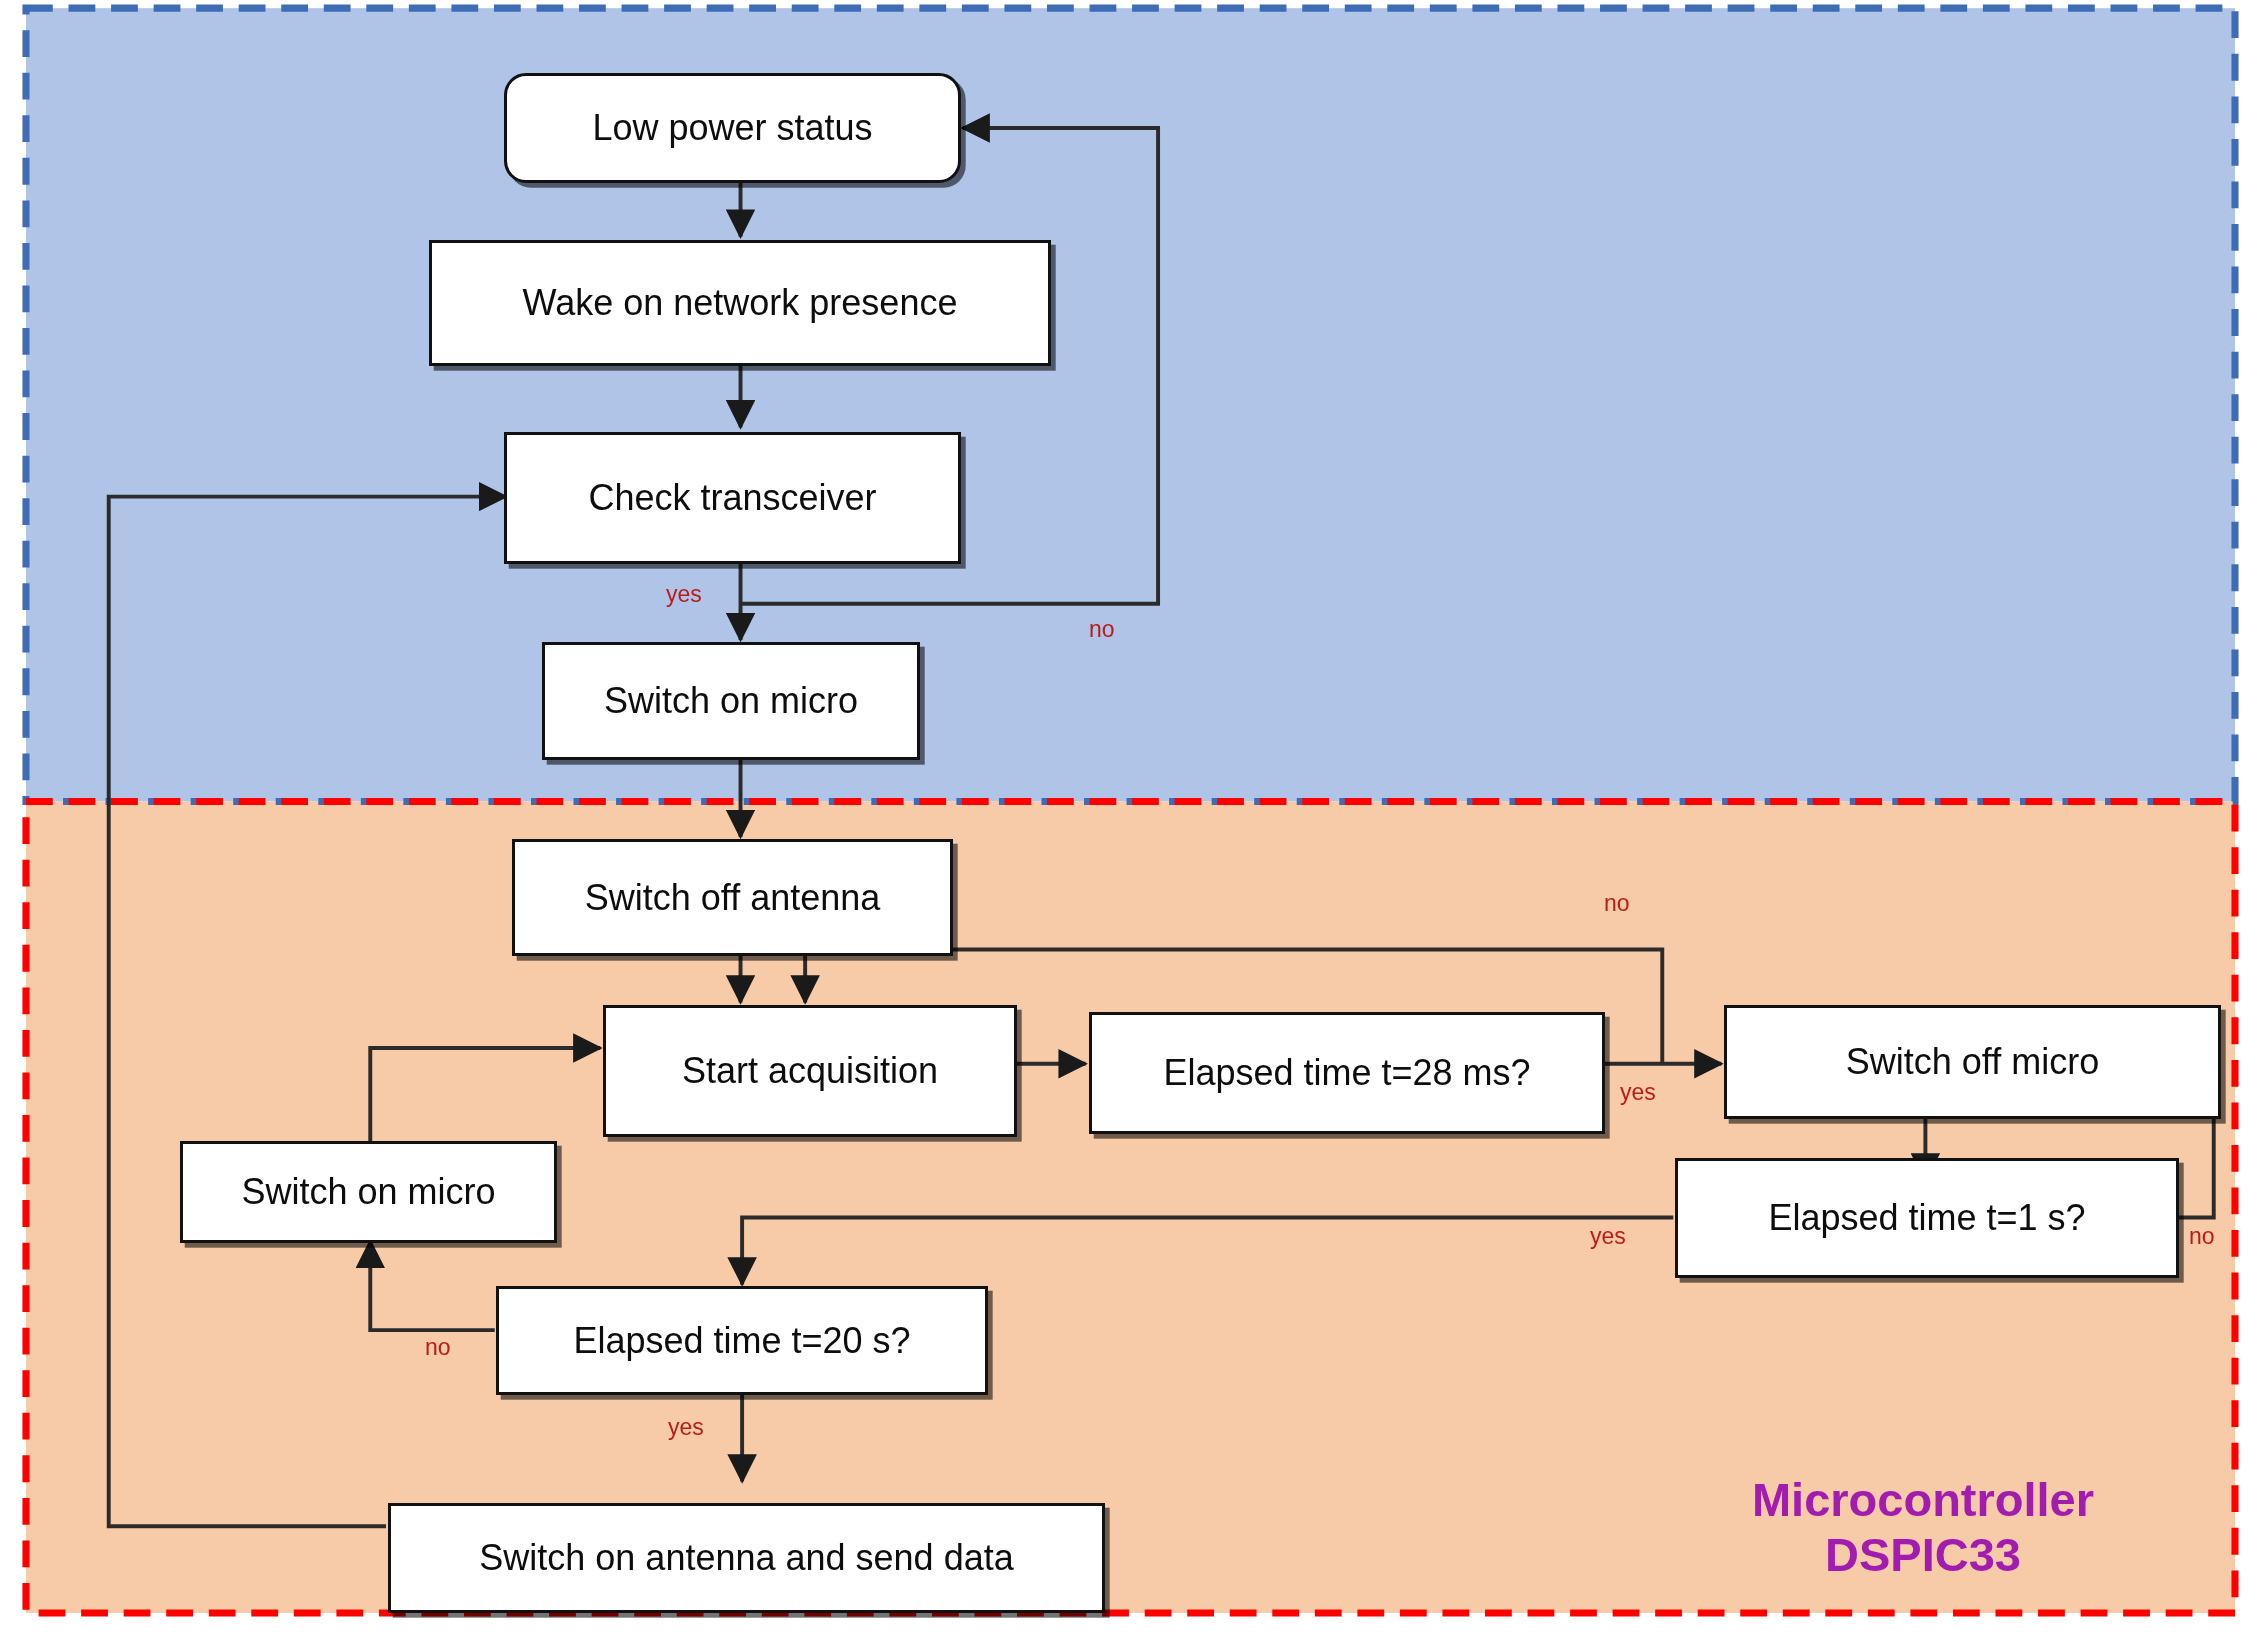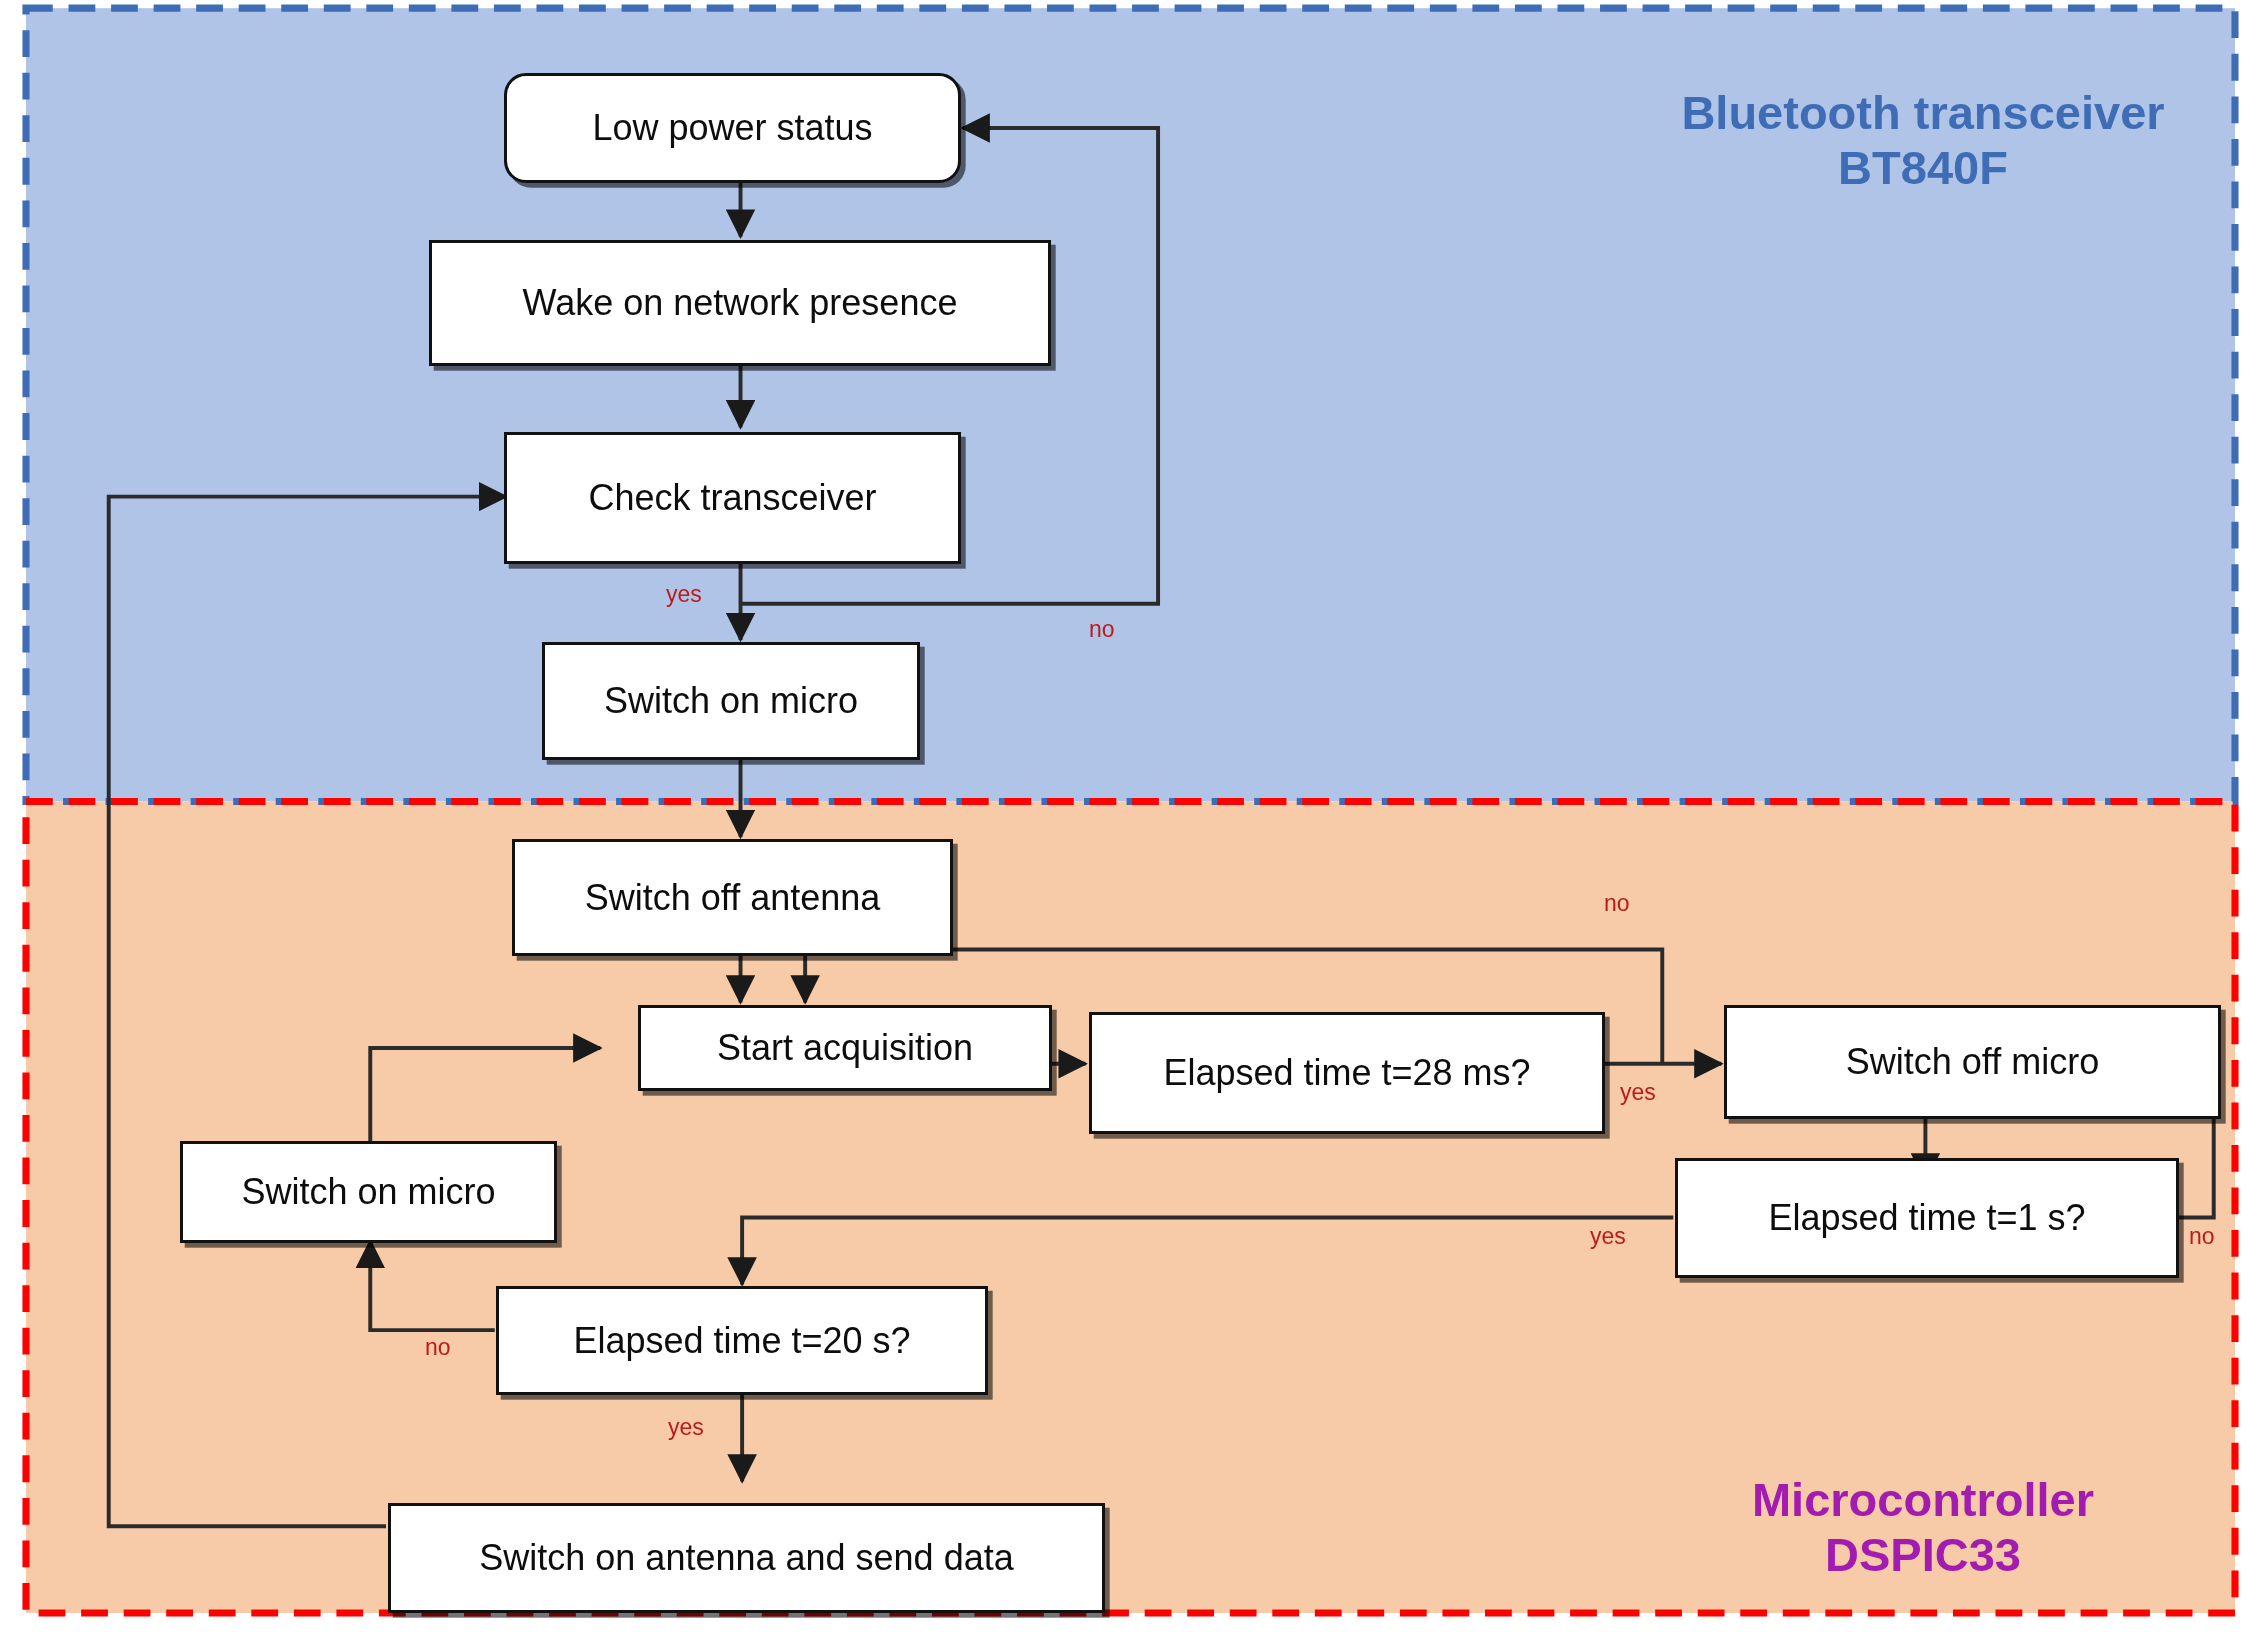--- a/index.html
+++ b/index.html
@@ -114,22 +114,20 @@
 
       <path d="M 470 1450 L 470 1330 L 762 1330" marker-end="url(#arrow)"></path>
 
       <path d="M 942 1768 L 942 1880" marker-end="url(#arrow)"></path>
 
       <path d="M 490 1937 L 138 1937 L 138 630 L 642 630" marker-end="url(#arrow)"></path>
 
     </g>
   </svg>
 
-  <div class="zone-label" id="bt-label">Bluetooth transceiver
-BT840F</div>
 
   <div class="zone-label" id="mcu-label">Microcontroller
 DSPIC33</div>
 
   <div class="nodebox" style="left:504px; top:73px; width:457px; height:110px;border-radius:22px;">
     <span>Low power status</span>
   </div>
 
   <div class="nodebox" style="left:429px; top:240px; width:622px; height:126px;">
     <span>Wake on network presence</span>
@@ -140,21 +138,21 @@
   </div>
 
   <div class="nodebox" style="left:542px; top:642px; width:378px; height:118px;">
     <span>Switch on micro</span>
   </div>
 
   <div class="nodebox" style="left:512px; top:839px; width:441px; height:117px;">
     <span>Switch off antenna</span>
   </div>
 
-  <div class="nodebox" style="left:638px; top:1005px; width:414px; height:86px;">
+  <div class="nodebox" style="left:603px; top:1005px; width:414px; height:132px;">
     <span>Start acquisition</span>
   </div>
 
   <div class="nodebox" style="left:1089px; top:1012px; width:516px; height:122px;">
     <span>Elapsed time t=28 ms?</span>
   </div>
 
   <div class="nodebox" style="left:1724px; top:1005px; width:497px; height:114px;">
     <span>Switch off micro</span>
   </div>

